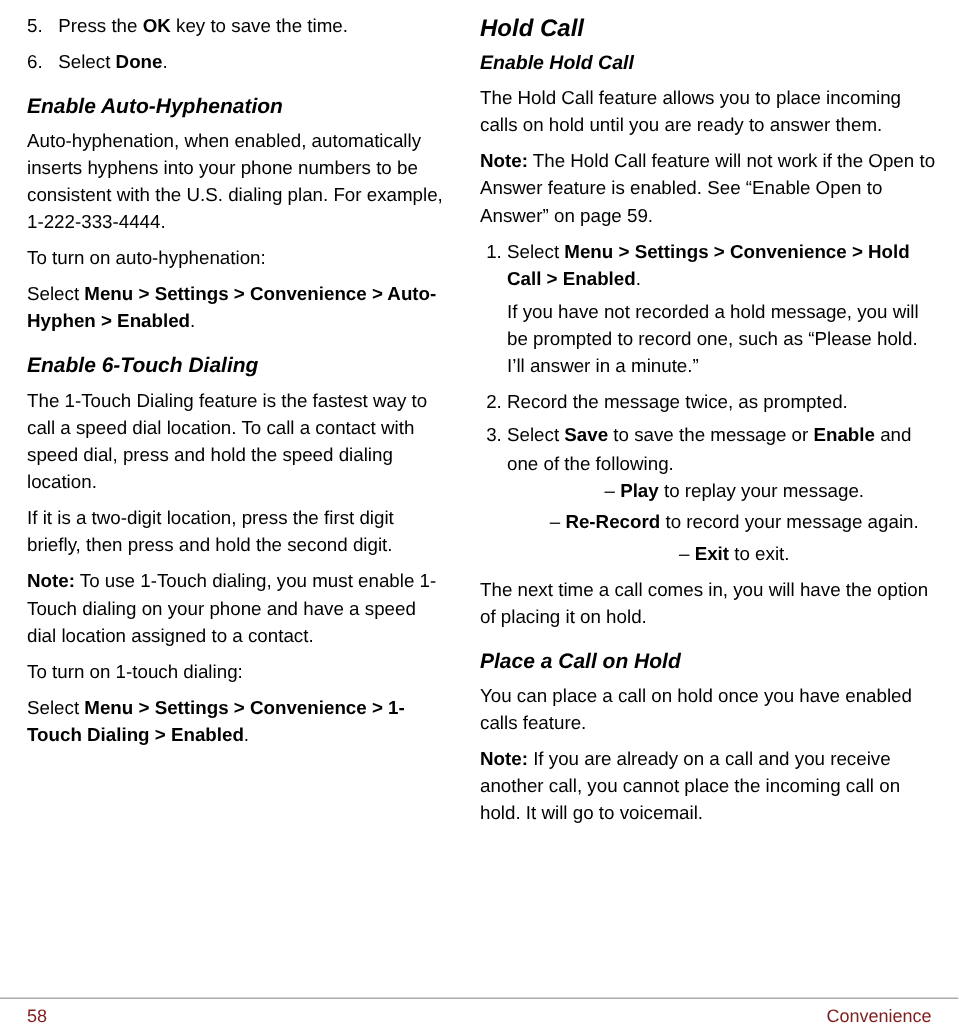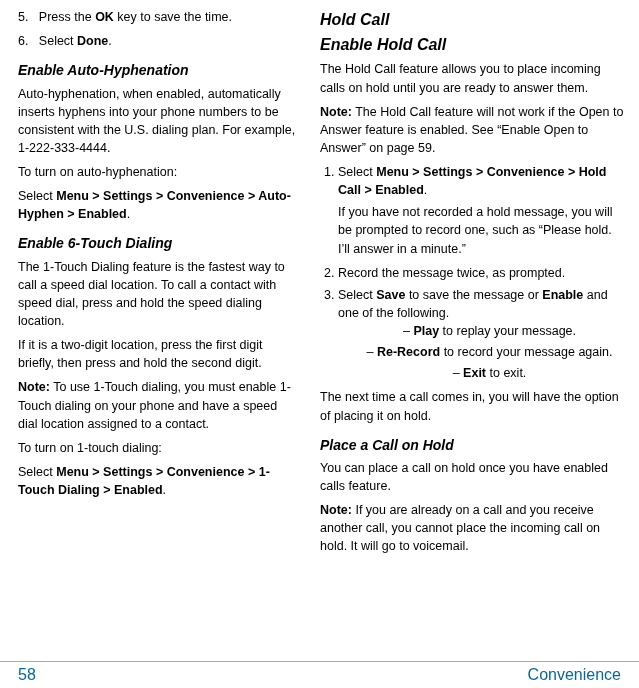--- a/index.html
+++ b/index.html
@@ -44,22 +44,22 @@
       font-size: 12.5px;
       line-height: 1.45;
     }
 
     .footer-bar {
       display: flex;
       justify-content: space-between;
       align-items: center;
       padding: 4px 18px;
       border-top: 1px solid #aaa;
-      font-size: 16px;
-      color: #0369a1;
+      font-size: 12px;
+      color: #7f1d1d;
     }
 
     .section-heading {
       font-size: 14px;
       font-weight: bold;
       color: #000;
       margin-bottom: 4px;
       margin-top: 10px;
       font-style: italic;
     }
@@ -140,21 +140,21 @@
       <p>To turn on 1-touch dialing:</p>
 
       <p>Select <span class="bold">Menu &gt; Settings &gt; Convenience &gt; 1-Touch Dialing &gt; Enabled</span>.</p>
 
     </div>
 
     <div class="right-column">
 
       <div class="section-heading first" style="font-size: 16px; border-bottom: none; margin-bottom: 2px;">Hold Call</div>
 
-      <div class="section-heading first" style="margin-top:0; font-size:16px;">Enable Hold Call</div>
+      <div class="section-heading first" style="margin-top:0; font-size:13px;">Enable Hold Call</div>
 
       <p>The Hold Call feature allows you to place incoming calls on hold until you are ready to answer them.</p>
 
       <p><span class="note-bold">Note:</span> The Hold Call feature will not work if the Open to Answer feature is enabled. See “Enable Open to Answer” on page 59.</p>
 
       <ol>
         <li>
           Select <span class="bold">Menu &gt; Settings &gt; Convenience &gt; Hold Call &gt; Enabled</span>.
           <p style="margin-top:4px;">If you have not recorded a hold message, you will be prompted to record one, such as “Please hold. I’ll answer in a minute.”</p>
         </li>

